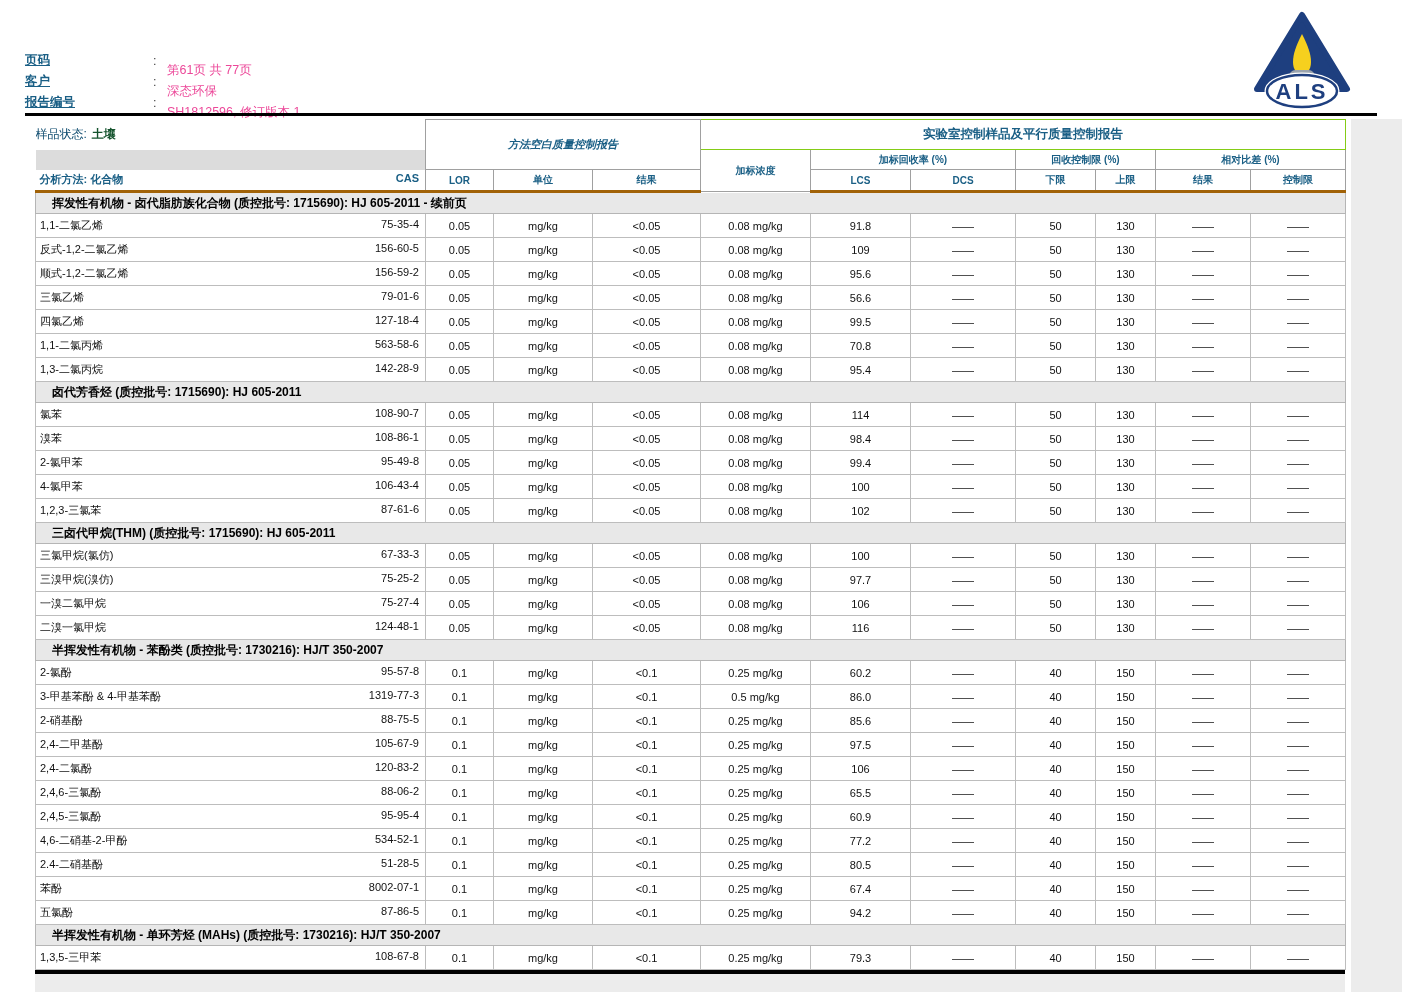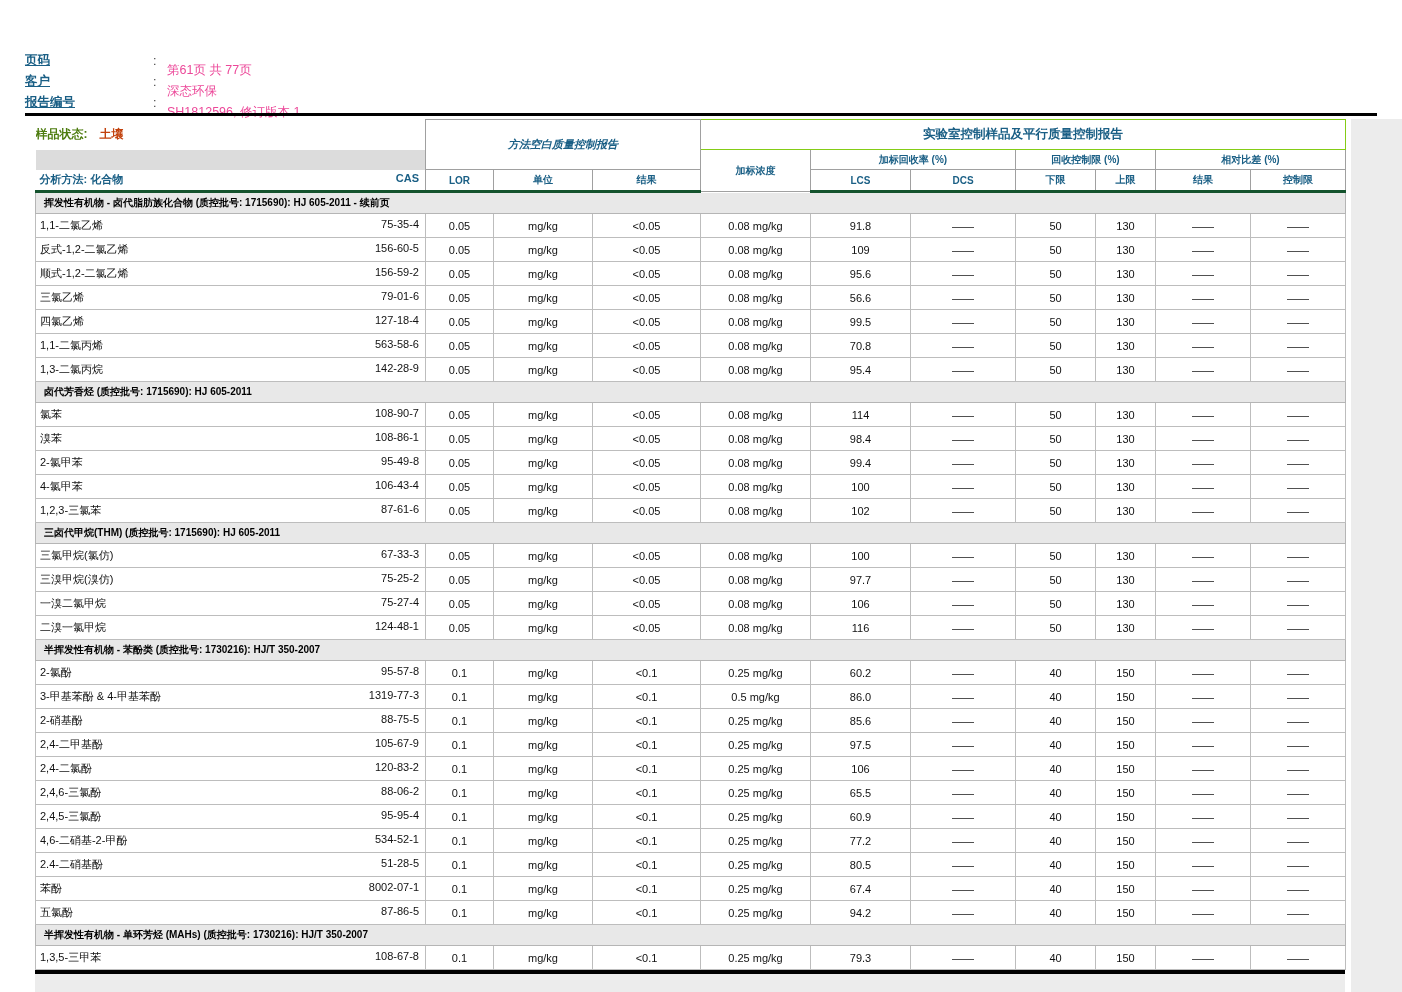--- a/index.html
+++ b/index.html
@@ -20,33 +20,33 @@
   
   .table-wrap { position:absolute; left:35px; top:119px; width:1310px; }
   table.qc { width:100%; border-collapse:collapse; table-layout:fixed; font-size:11px; }
   th, td { padding:0; overflow:hidden; white-space:nowrap; }
 
   thead th { font-weight:bold; color:#1a5f85; }
   tr.h1 { height:30px; }
   tr.h2 { height:20px; }
   tr.h3 { height:22px; }
   th.sample-cell { text-align:left; font-size:12px; vertical-align:top; padding-top:6px; }
-  th.sample-cell .lbl { color:#4d7c0f; font-weight:bold; }
-  th.sample-cell .val { color:#c2410c; font-weight:bold; margin-left:12px;font-family:Liberation Serif, serif; }
+  th.sample-cell .lbl { color:#0c4a6e; font-weight:normal; }
+  th.sample-cell .val { color:#14532d; font-weight:bold; margin-left:5px;font-family:Liberation Serif, serif; }
   th.blank-box { border:1px solid #a0a0a0; font-style:italic; font-size:11px; text-align:center; }
   th.lab-box { border:1px solid #84cc16; font-size:12.5px; text-align:center; }
   th.gray-cell { background:#dcdcdc; }
   th.group-head, th.sub-head, th.spike-head { border:1px solid #a0a0a0; text-align:center; font-size:10px; }
-  tr.h3 th { border-bottom:3px solid #14532d; }
+  tr.h3 th { border-bottom:3px solid #a16207; }
   th.method-head { border-bottom:3px solid #000; }
   .mh { display:flex; justify-content:space-between; padding:0 6px 0 4px; font-size:11px; }
 
   tbody tr.section-row td {
     background:#e8e8e8; border:1px solid #b5b5b5; font-weight:bold; color:#000;
-    text-align:left; padding:0 8px; height:20px; font-size:10px;
+    text-align:left; padding:0 16px; height:20px; font-size:12px;
   }
   tbody tr.data-row td {
     border:1px solid #bdbdbd; text-align:center; height:23px; color:#111; font-size:11px;
   }
   tbody tr.data-row td.compound { text-align:center; }
   .cc { display:flex; justify-content:space-between; padding:0 6px 0 4px; }
   .bottom-line { height:4px; background:#000; }
   .gray-footer { height:23px; background:#ececec; border-bottom:1px solid #d0d0d0; }
 </style>
 </head>
@@ -65,20 +65,30 @@
       <span class="info-colon">:</span>
       <span class="info-value">深态环保</span>
     </div>
     <div class="info-row">
       <span class="info-label">报告编号</span>
       <span class="info-colon">:</span>
       <span class="info-value">SH1812596, 修订版本 1</span>
     </div>
   </div>
 
+  <div class="logo-wrap">
+    <svg width="100" height="102" viewBox="0 0 100 102">
+      <polygon points="50,5 95,79 5,79" fill="#1e3f7f" stroke="#1e3f7f" stroke-width="6" stroke-linejoin="round"></polygon>
+      <path d="M50,24 C56,36 59,44 59,52 C59,60 55,64 50,64 C45,64 41,60 41,52 C41,44 44,36 50,24 Z" fill="#f6d01e"></path>
+      <rect x="37" y="60" width="26" height="13" rx="6.5" fill="#9aa3ad"></rect>
+      <ellipse cx="50" cy="81" rx="35" ry="16" fill="#ffffff" stroke="#ffffff" stroke-width="5"></ellipse>
+      <ellipse cx="50" cy="81" rx="35" ry="16" fill="#ffffff" stroke="#1e3f7f" stroke-width="2.5"></ellipse>
+      <text x="50" y="89" text-anchor="middle" font-size="22" font-weight="bold" letter-spacing="3" fill="#1e3f7f" font-family="Liberation Sans, sans-serif">ALS</text>
+    </svg>
+  </div>
 
   <div class="top-line"></div>
   <div class="right-strip"></div>
 
   <div class="table-wrap">
     <table class="qc">
       <colgroup>
         <col style="width:300px">
           <col style="width:90px">
           <col style="width:68px">

